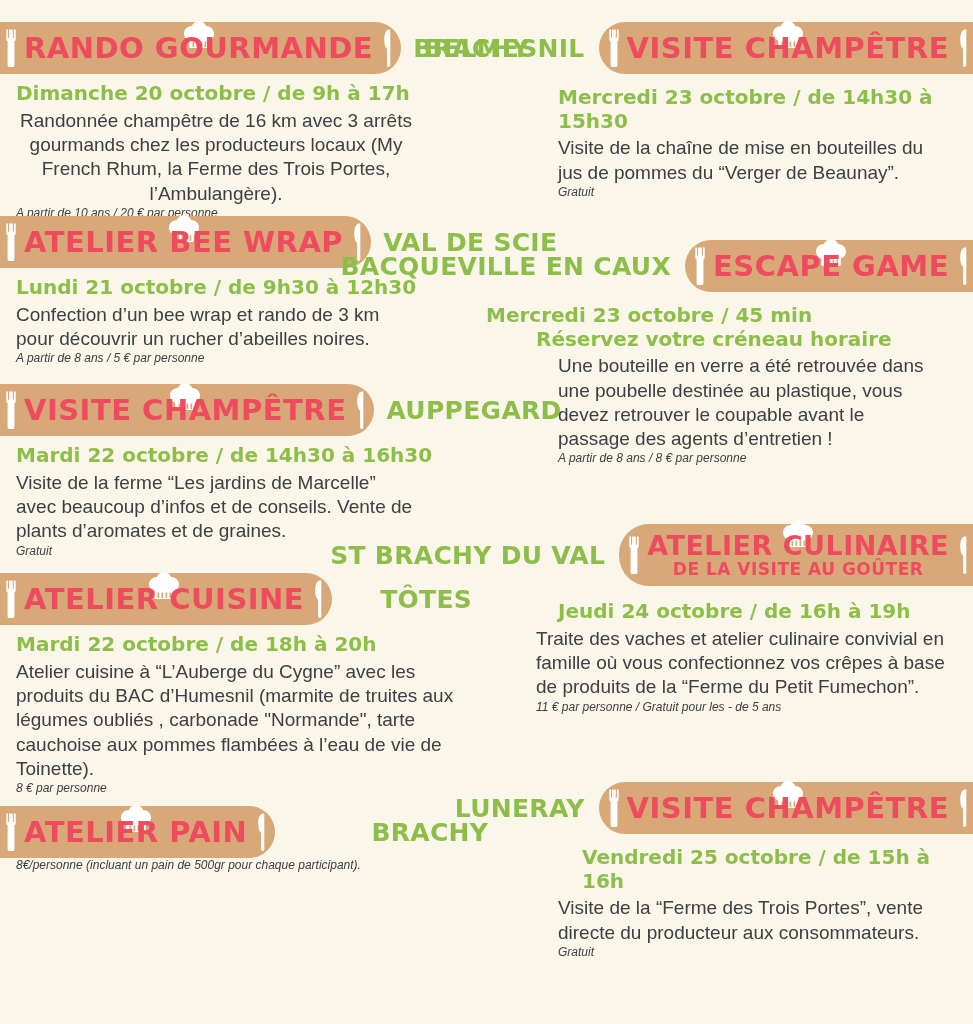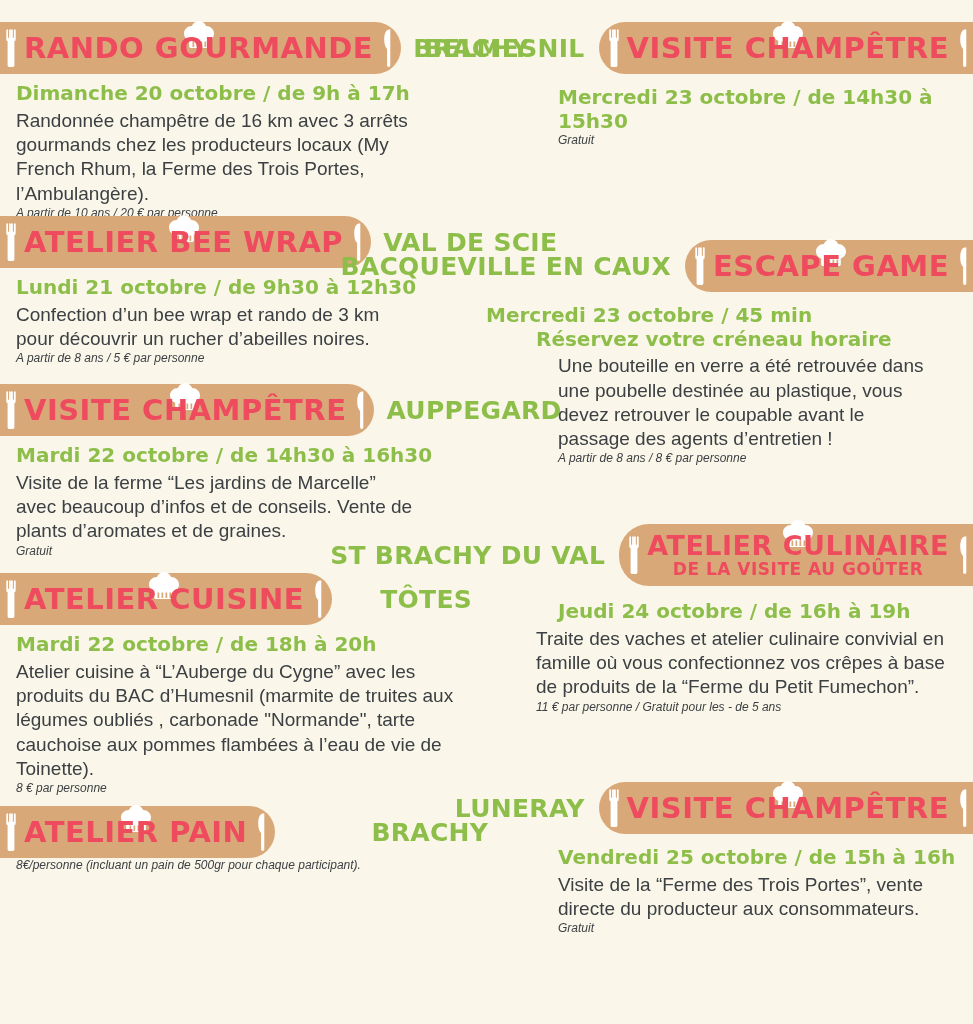--- a/index.html
+++ b/index.html
@@ -172,21 +172,21 @@
               </svg>
             <div class="badge-title">RANDO GOURMANDE</div>
           </div>
           <svg class="cutlery" viewBox="0 0 18 42">
               <path fill="#fff" d="M11.8 2.6c-2.6 0-4.6 4.2-4.6 10 0 4.4 1.2 8.1 2.9 9.5v16.2c0 .9.7 1.6 1.6 1.6s1.6-.7 1.6-1.6V2.6z"></path>
             </svg>
         </div>
         <div class="city after">BRACHY</div>
       </div>
       <div class="datetime" style="margin-top:8px; margin-left:16px;">Dimanche 20 octobre / de 9h à 17h</div>
-      <div class="desc" style="margin-left:16px; width:400px;">Randonnée champêtre de 16 km avec 3 arrêts gourmands chez les producteurs locaux (My French Rhum, la Ferme des Trois Portes, l’Ambulangère).</div>
+      <div class="desc" style="margin-left:16px; width:400px;text-align:center;">Randonnée champêtre de 16 km avec 3 arrêts gourmands chez les producteurs locaux (My French Rhum, la Ferme des Trois Portes, l’Ambulangère).</div>
       <div class="price" style="margin-left:16px;">A partir de 10 ans / 20 € par personne</div>
     </div>
 
     <div class="event" style="top:216px; left:0; width:487px;">
       <div class="hdr left-al">
         <div class="badge bleed-left">
           <svg class="cutlery" viewBox="0 0 18 42">
               <path fill="#fff" d="M4.3 3.2v9c0 1 .5 1.7 1.3 2.1v24c0 1 .8 1.8 1.8 1.8h3.2c1 0 1.8-.8 1.8-1.8v-24c.8-.4 1.3-1.1 1.3-2.1v-9c0-.5-.4-.9-.9-.9s-.9.4-.9.9v7.6h-1.1V3.2c0-.5-.4-.9-.9-.9s-.9.4-.9.9v7.6H8.9V3.2c0-.5-.4-.9-.9-.9s-.9.4-.9.9v7.6H6V3.2c0-.5-.4-.9-.9-.9s-.8.4-.8.9z"></path>
             </svg>
           <div class="badge-body">
@@ -309,20 +309,21 @@
                 <rect x="22.5" y="21.5" width="1.7" height="5.5" fill="#D9A878"></rect>
               </svg>
             <div class="badge-title">VISITE CHAMPÊTRE</div>
           </div>
           <svg class="cutlery" viewBox="0 0 18 42">
               <path fill="#fff" d="M11.8 2.6c-2.6 0-4.6 4.2-4.6 10 0 4.4 1.2 8.1 2.9 9.5v16.2c0 .9.7 1.6 1.6 1.6s1.6-.7 1.6-1.6V2.6z"></path>
             </svg>
         </div>
       </div>
       <div class="datetime" style="margin-top:12px; margin-left:72px;">Mercredi 23 octobre / de 14h30 à 15h30</div>
+      <div class="desc" style="margin-left:72px; width:390px;">Visite de la chaîne de mise en bouteilles du jus de pommes du “Verger de Beaunay”.</div>
       <div class="price" style="margin-left:72px;">Gratuit</div>
     </div>
 
     <div class="event" style="top:240px; left:0; width:487px;">
       <div class="hdr right-al">
         <div class="city before">BACQUEVILLE EN CAUX</div>
         <div class="badge bleed-right">
           <svg class="cutlery" viewBox="0 0 18 42">
               <path fill="#fff" d="M4.3 3.2v9c0 1 .5 1.7 1.3 2.1v24c0 1 .8 1.8 1.8 1.8h3.2c1 0 1.8-.8 1.8-1.8v-24c.8-.4 1.3-1.1 1.3-2.1v-9c0-.5-.4-.9-.9-.9s-.9.4-.9.9v7.6h-1.1V3.2c0-.5-.4-.9-.9-.9s-.9.4-.9.9v7.6H8.9V3.2c0-.5-.4-.9-.9-.9s-.9.4-.9.9v7.6H6V3.2c0-.5-.4-.9-.9-.9s-.8.4-.8.9z"></path>
             </svg>
@@ -390,20 +391,20 @@
                 <rect x="18.5" y="21.5" width="1.7" height="5.5" fill="#D9A878"></rect>
                 <rect x="22.5" y="21.5" width="1.7" height="5.5" fill="#D9A878"></rect>
               </svg>
             <div class="badge-title">VISITE CHAMPÊTRE</div>
           </div>
           <svg class="cutlery" viewBox="0 0 18 42">
               <path fill="#fff" d="M11.8 2.6c-2.6 0-4.6 4.2-4.6 10 0 4.4 1.2 8.1 2.9 9.5v16.2c0 .9.7 1.6 1.6 1.6s1.6-.7 1.6-1.6V2.6z"></path>
             </svg>
         </div>
       </div>
-      <div class="datetime" style="margin-top:12px; margin-left:72px;">Vendredi 25 octobre / de 15h à 16h</div>
+      <div class="datetime" style="margin-top:12px; margin-left:96px;">Vendredi 25 octobre / de 15h à 16h</div>
       <div class="desc" style="margin-left:72px; width:400px;">Visite de la “Ferme des Trois Portes”, vente directe du producteur aux consommateurs.</div>
       <div class="price" style="margin-left:72px;">Gratuit</div>
     </div>
 
   </div>
 
 </div>
 
 </body></html>

